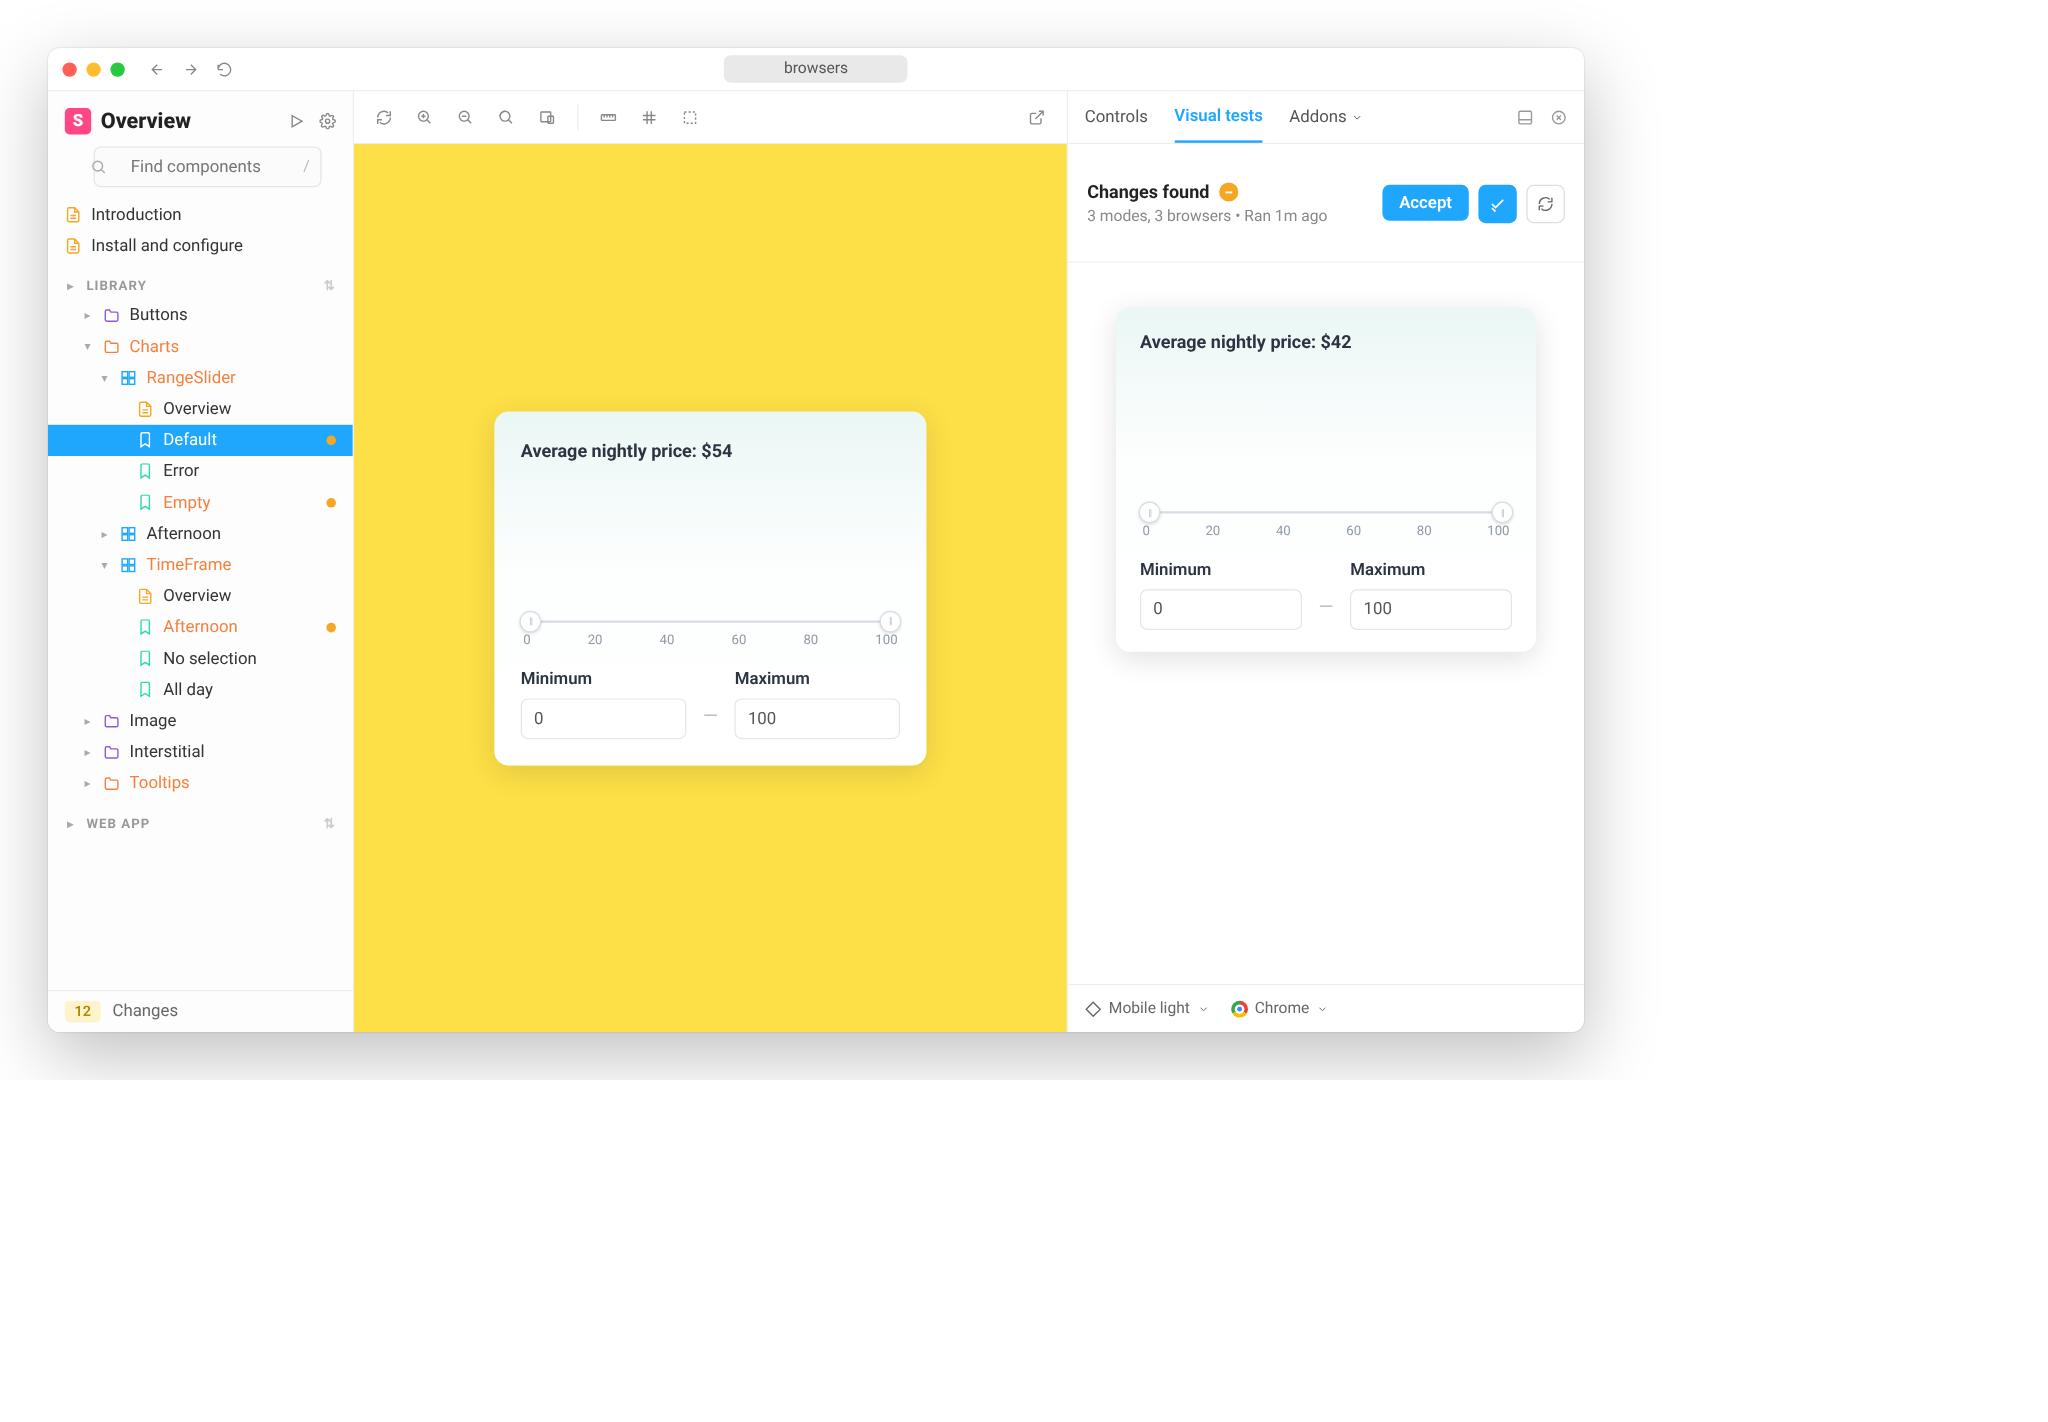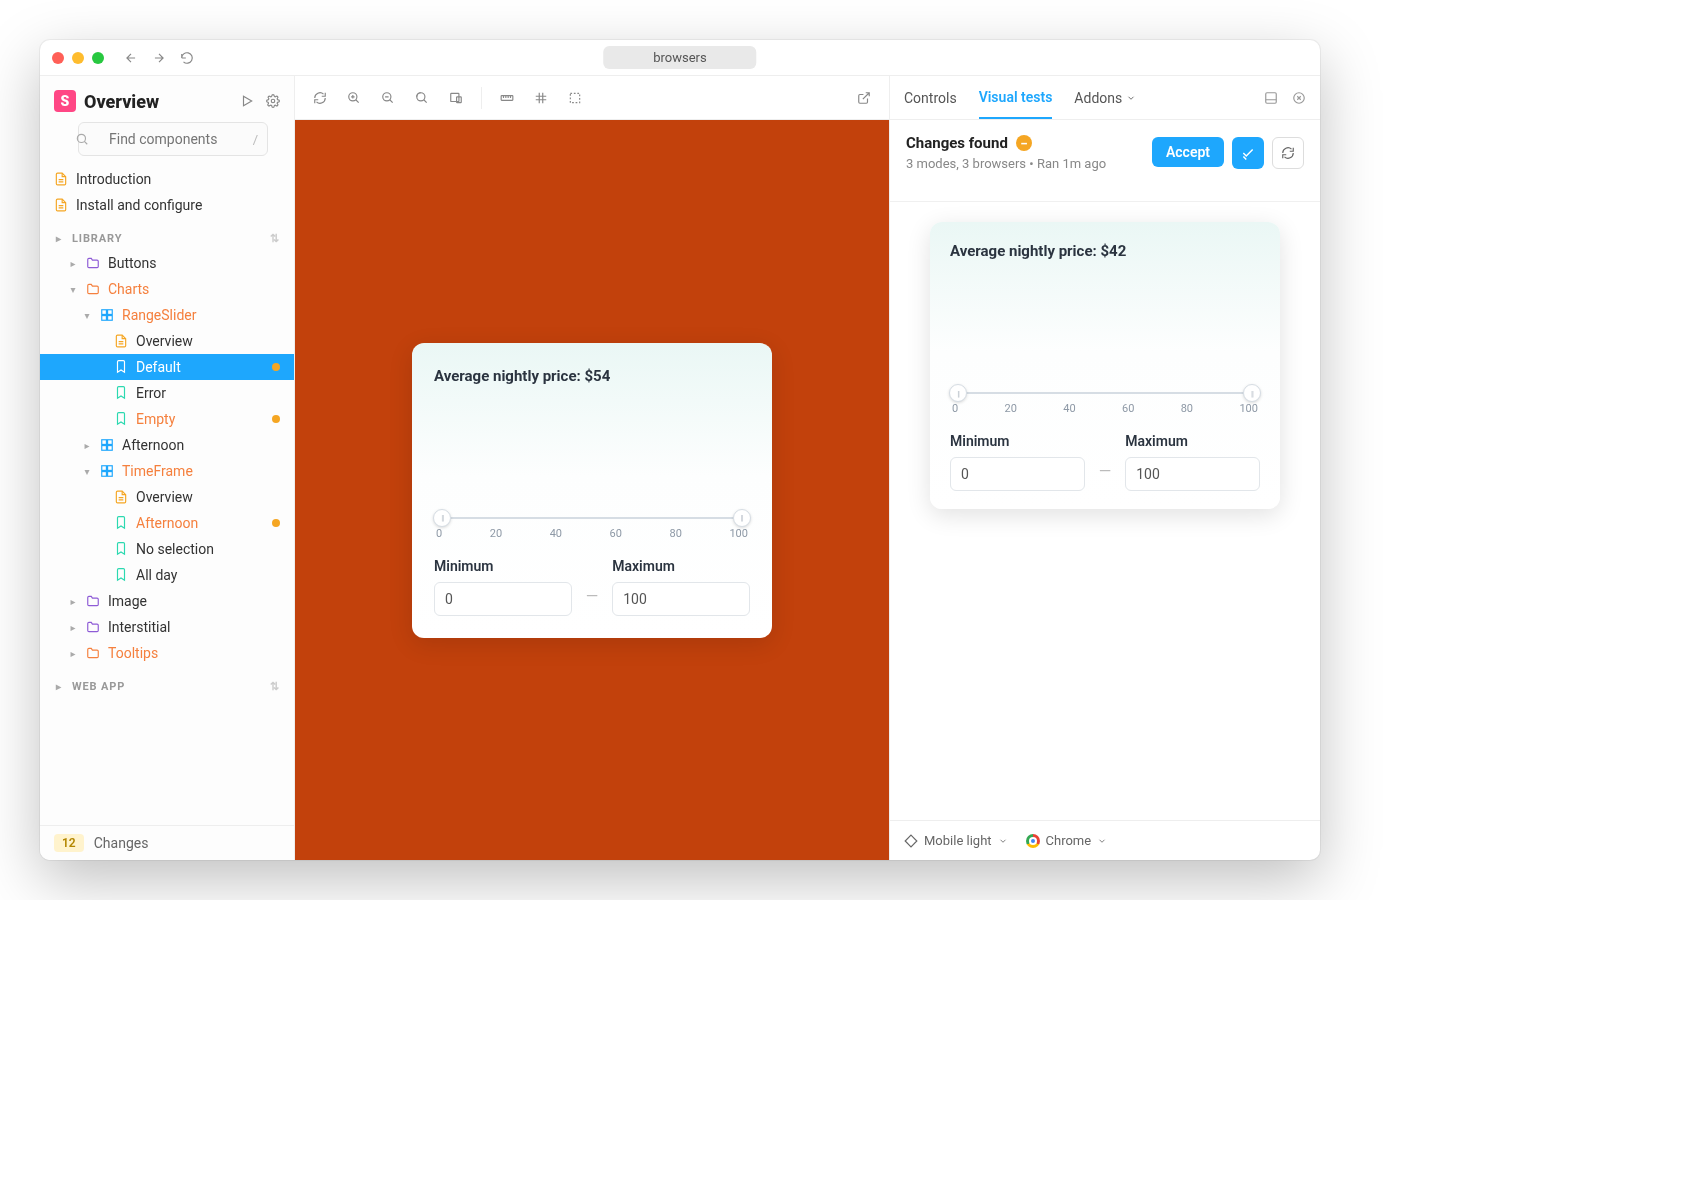--- a/index.html
+++ b/index.html
@@ -43,23 +43,23 @@
   .indent-1{padding-left:28px;} .indent-2{padding-left:42px;} .indent-3{padding-left:56px;}
   .sb-footer{border-top:1px solid #eee;padding:8px 14px;display:flex;align-items:center;gap:10px;font-size:14px;color:#666;}
   .badge-yellow{background:#fff3cd;color:#b38600;border-radius:4px;padding:2px 8px;font-size:12px;font-weight:600;}
   
   .canvas-wrap{flex:1;display:flex;min-width:0;}
   .canvas-col{flex:1;display:flex;flex-direction:column;min-width:0;border-right:1px solid #eee;}
   .toolbar{height:44px;border-bottom:1px solid #eee;display:flex;align-items:center;padding:0 10px;gap:4px;color:#888;}
   .toolbar .tbtn{width:30px;height:30px;display:flex;align-items:center;justify-content:center;border-radius:5px;cursor:pointer;}
   .toolbar .sep{width:1px;height:22px;background:#eee;margin:0 6px;}
   .toolbar .spacer{flex:1;}
-  .canvas{flex:1;display:flex;align-items:center;justify-content:center;background:#c2410c;}
+  .canvas{flex:1;display:flex;align-items:center;justify-content:center;background:#fde047;}
   
-  .panel{width:430px;display:flex;flex-direction:column;min-width:0;}
+  .panel{width:430px;display:flex;flex-direction:column;min-width:0;gap:17px;}
   .panel-tabs{height:44px;border-bottom:1px solid #eee;display:flex;align-items:center;padding:0 14px;gap:22px;font-size:14px;color:#555;}
   .panel-tabs .tab{cursor:pointer;padding:12px 0;}
   .panel-tabs .tab.active{color:#1ea7fd;font-weight:600;border-bottom:2px solid #1ea7fd;margin-bottom:-1px;}
   .panel-tabs .tab.addons{display:flex;align-items:center;gap:4px;}
   .panel-tabs .right{margin-left:auto;display:flex;gap:14px;color:#999;}
   .panel-head{padding:14px 16px 30px;border-bottom:1px solid #f0f0f0;}
   .panel-head-row{display:flex;align-items:center;justify-content:space-between;gap:10px;}
   .changes-title{font-weight:700;font-size:15px;color:#222;display:flex;align-items:center;gap:8px;}
   .pill-orange{width:16px;height:16px;border-radius:50%;background:#f5a623;display:inline-flex;align-items:center;justify-content:center;color:#fff;font-size:11px;font-weight:900;}
   .sub{color:#888;font-size:13px;margin-top:4px;}

